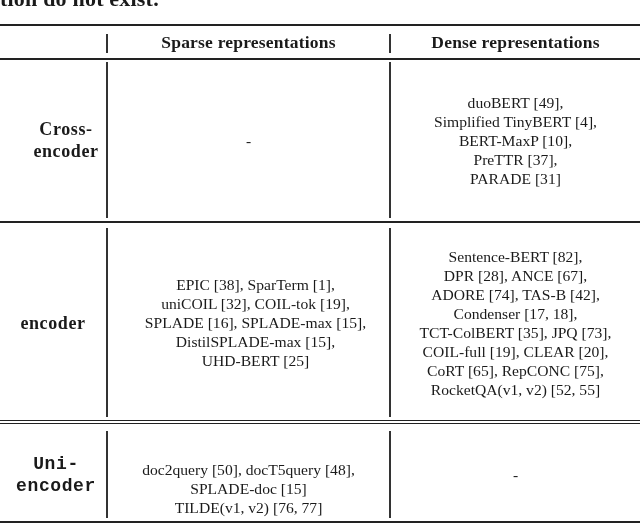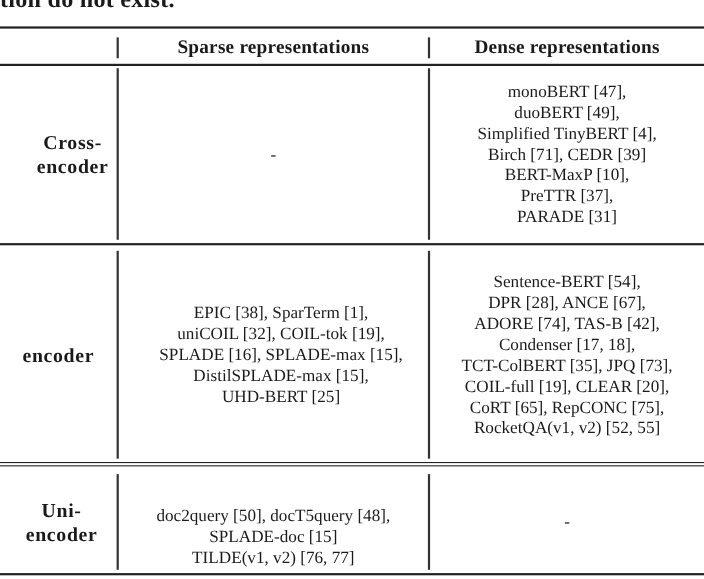--- a/index.html
+++ b/index.html
@@ -46,24 +46,22 @@
     <div>
       <div>Cross-</div>
       <div>encoder</div>
     </div>
   </div>
   <div class="cell list" style="left:108px;width:281px;top:62px;height:156px;">
     <div>-</div>
   </div>
   <div class="cell list" style="left:391px;width:249px;top:62px;height:156px;">
     <div>
-      <div>monoBERT [47],</div>
       <div>duoBERT [49],</div>
       <div>Simplified TinyBERT [4],</div>
-      <div>Birch [71], CEDR [39]</div>
       <div>BERT-MaxP [10],</div>
       <div>PreTTR [37],</div>
       <div>PARADE [31]</div>
     </div>
   </div>
 
   <div class="cell rowlabel" style="left:0;width:106px;top:228px;height:189px;">
     <div>
       <div>encoder</div>
     </div>
@@ -72,32 +70,32 @@
     <div>
       <div>EPIC [38], SparTerm [1],</div>
       <div>uniCOIL [32], COIL-tok [19],</div>
       <div>SPLADE [16], SPLADE-max [15],</div>
       <div>DistilSPLADE-max [15],</div>
       <div>UHD-BERT [25]</div>
     </div>
   </div>
   <div class="cell list" style="left:391px;width:249px;top:228px;height:189px;">
     <div>
-      <div>Sentence-BERT [54],</div>
+      <div>Sentence-BERT [82],</div>
       <div>DPR [28], ANCE [67],</div>
       <div>ADORE [74], TAS-B [42],</div>
       <div>Condenser [17, 18],</div>
       <div>TCT-ColBERT [35], JPQ [73],</div>
       <div>COIL-full [19], CLEAR [20],</div>
       <div>CoRT [65], RepCONC [75],</div>
       <div>RocketQA(v1, v2) [52, 55]</div>
     </div>
   </div>
 
-  <div class="cell rowlabel" style="left:0;width:112px;top:431px;height:87px;">
+  <div class="cell rowlabel" style="left:0;width:112px;top:431px;height:87px;font-family:Liberation Mono, monospace;">
     <div>
       <div>Uni-</div>
       <div>encoder</div>
     </div>
   </div>
   <div class="cell list" style="left:108px;width:281px;top:445px;height:87px;">
     <div>
       <div>doc2query [50], docT5query [48],</div>
       <div>SPLADE-doc [15]</div>
       <div>TILDE(v1, v2) [76, 77]</div>

